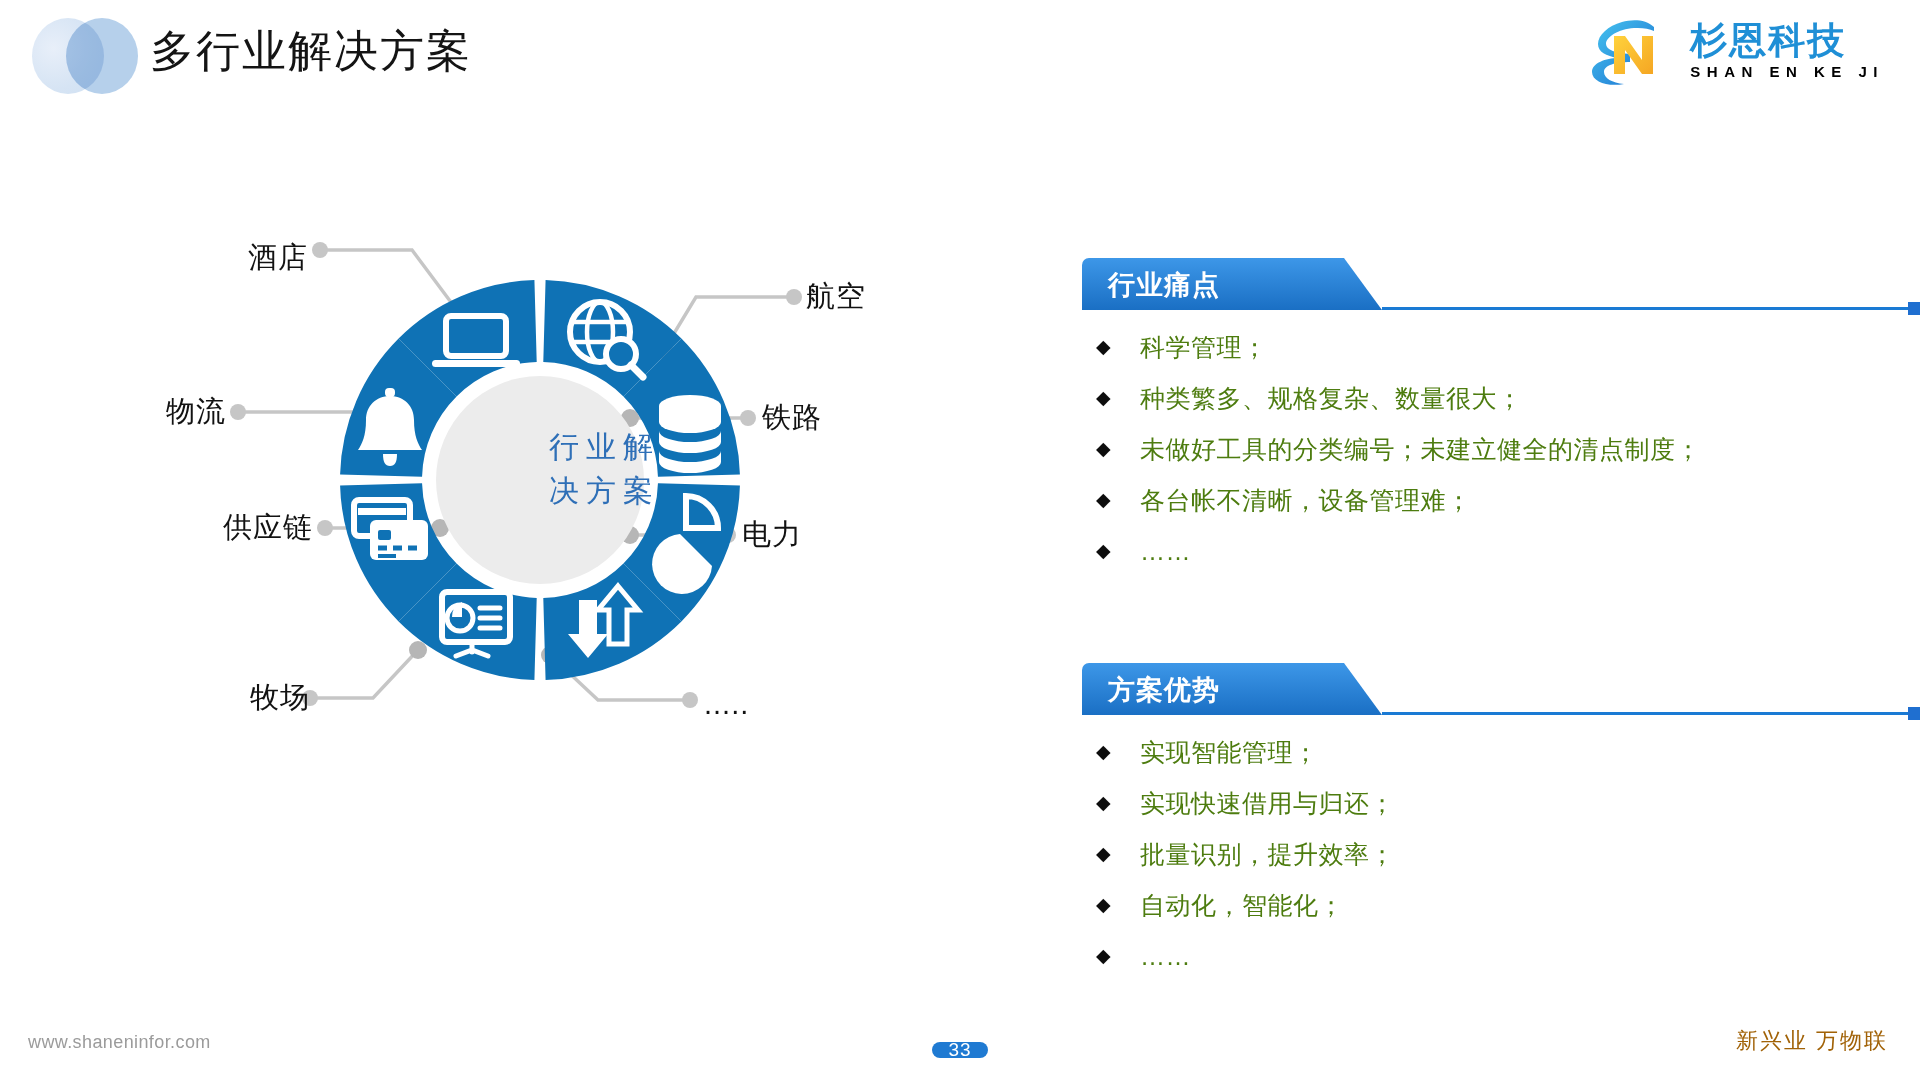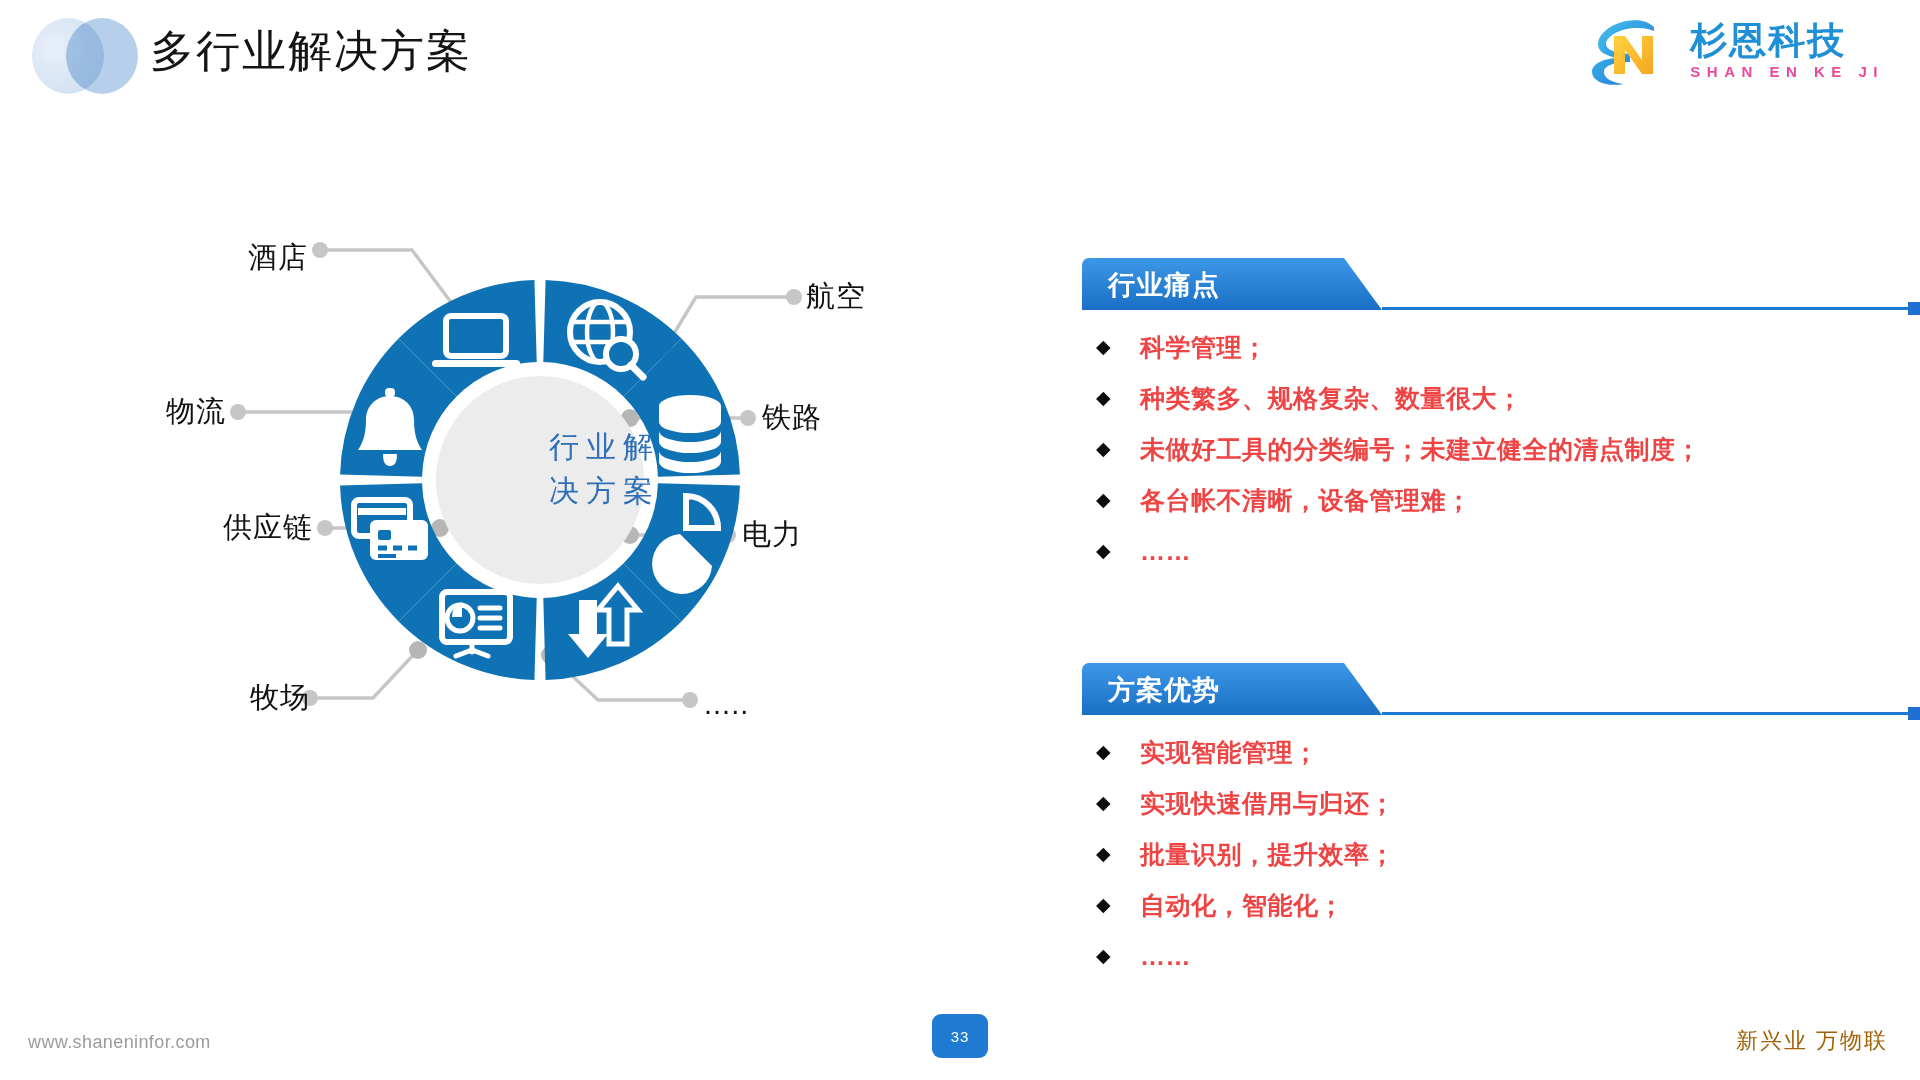--- a/index.html
+++ b/index.html
@@ -67,21 +67,21 @@
     font-weight: 700;
     letter-spacing: 2px;
     color: #1f8fd6;
     line-height: 1.05;
     white-space: nowrap;
   }
   .logo-en {
     font-size: 15px;
     font-weight: 700;
     letter-spacing: 6.5px;
-    color: #ec4899;
+    color: #000000;
     white-space: nowrap;
     margin-top: 3px;
   }
 
   
   .diagram {
     position: absolute;
     left: 130px; top: 180px;
     width: 820px; height: 720px;
   }
@@ -163,43 +163,43 @@
     flex: 0 0 22px;
     font-size: 19px;
     line-height: 34px;
     color: #0d0d0d;
     text-align: left;
   }
   .bullet-text {
     margin-left: 22px;
     font-size: 25px;
     line-height: 34px;
-    font-weight: 700;
-    color: #ef4444;
+    font-weight: 400;
+    color: #4d7c0f;
     letter-spacing: .5px;
     white-space: nowrap;
   }
 
   
   .footer-url {
     position: absolute;
     left: 28px; bottom: 27px;
     font-size: 18px;
     color: #9b9b9b;
     letter-spacing: .4px;
   }
   .page-badge {
     position: absolute;
     left: 50%; bottom: 22px;
     transform: translateX(-50%);
-    width: 56px; height: 44px;
+    width: 56px; height: 16px;
     border-radius: 9px;
     background: #1f7ad2;
     color: #fff;
-    font-size: 15px;
+    font-size: 19px;
     display: flex;
     align-items: center;
     justify-content: center;
     letter-spacing: 1px;
   }
   .footer-slogan {
     position: absolute;
     right: 32px; bottom: 24px;
     font-size: 22px;
     color: #a16207;

